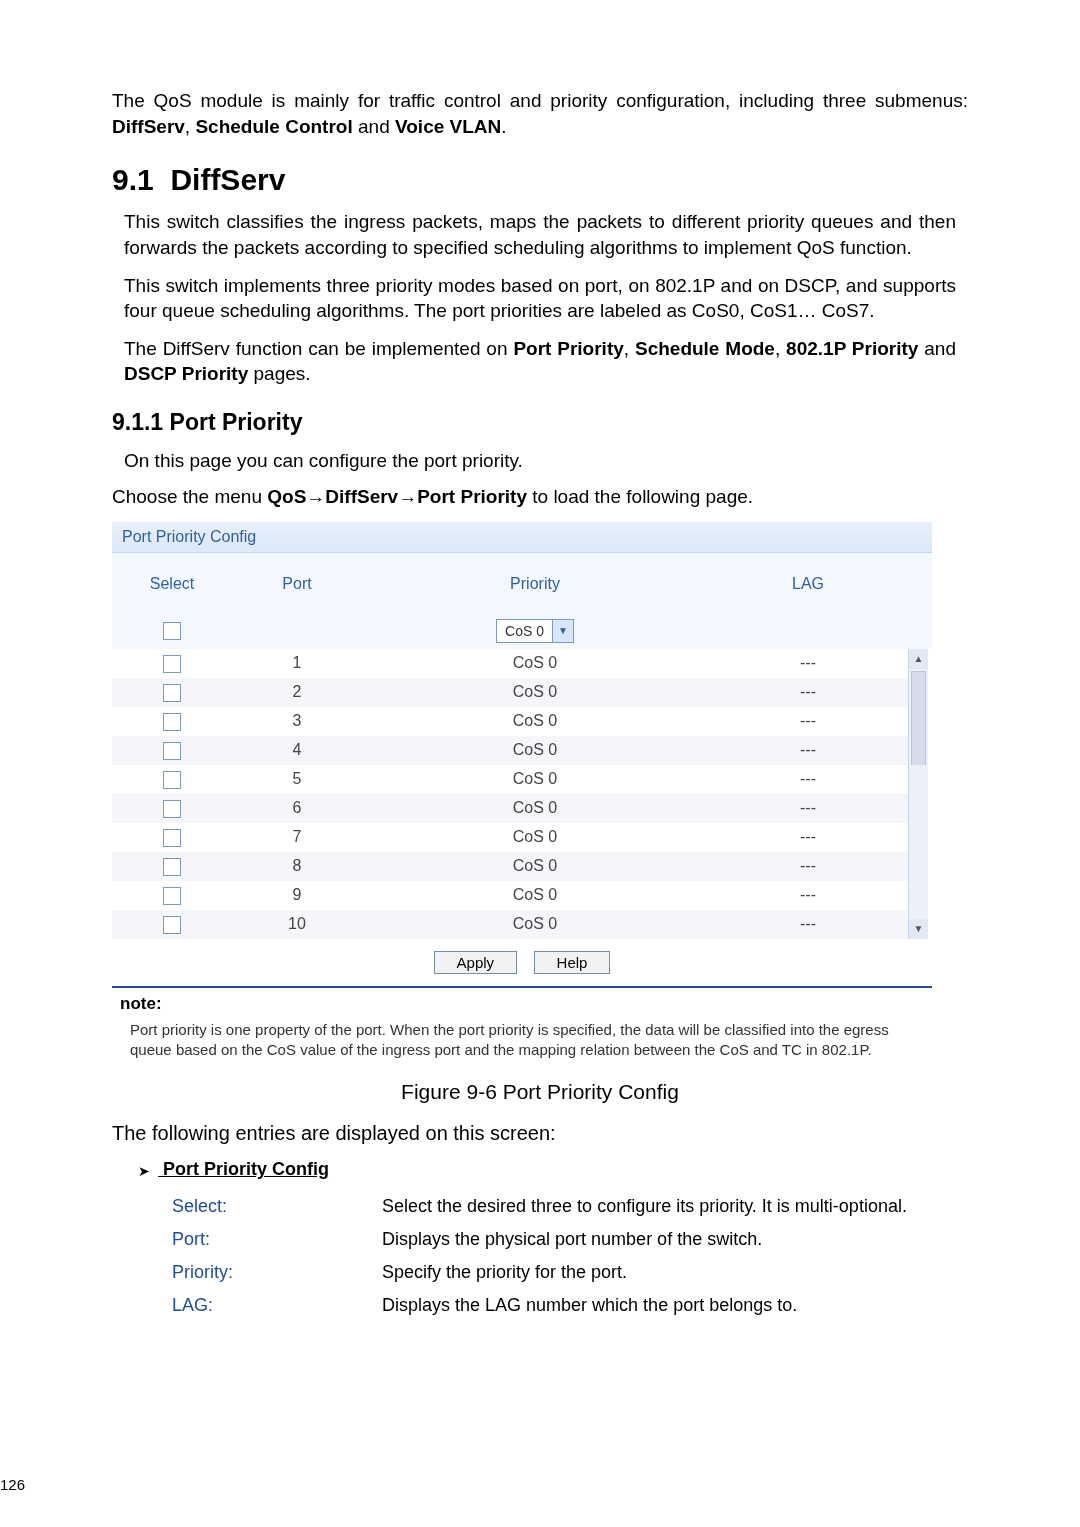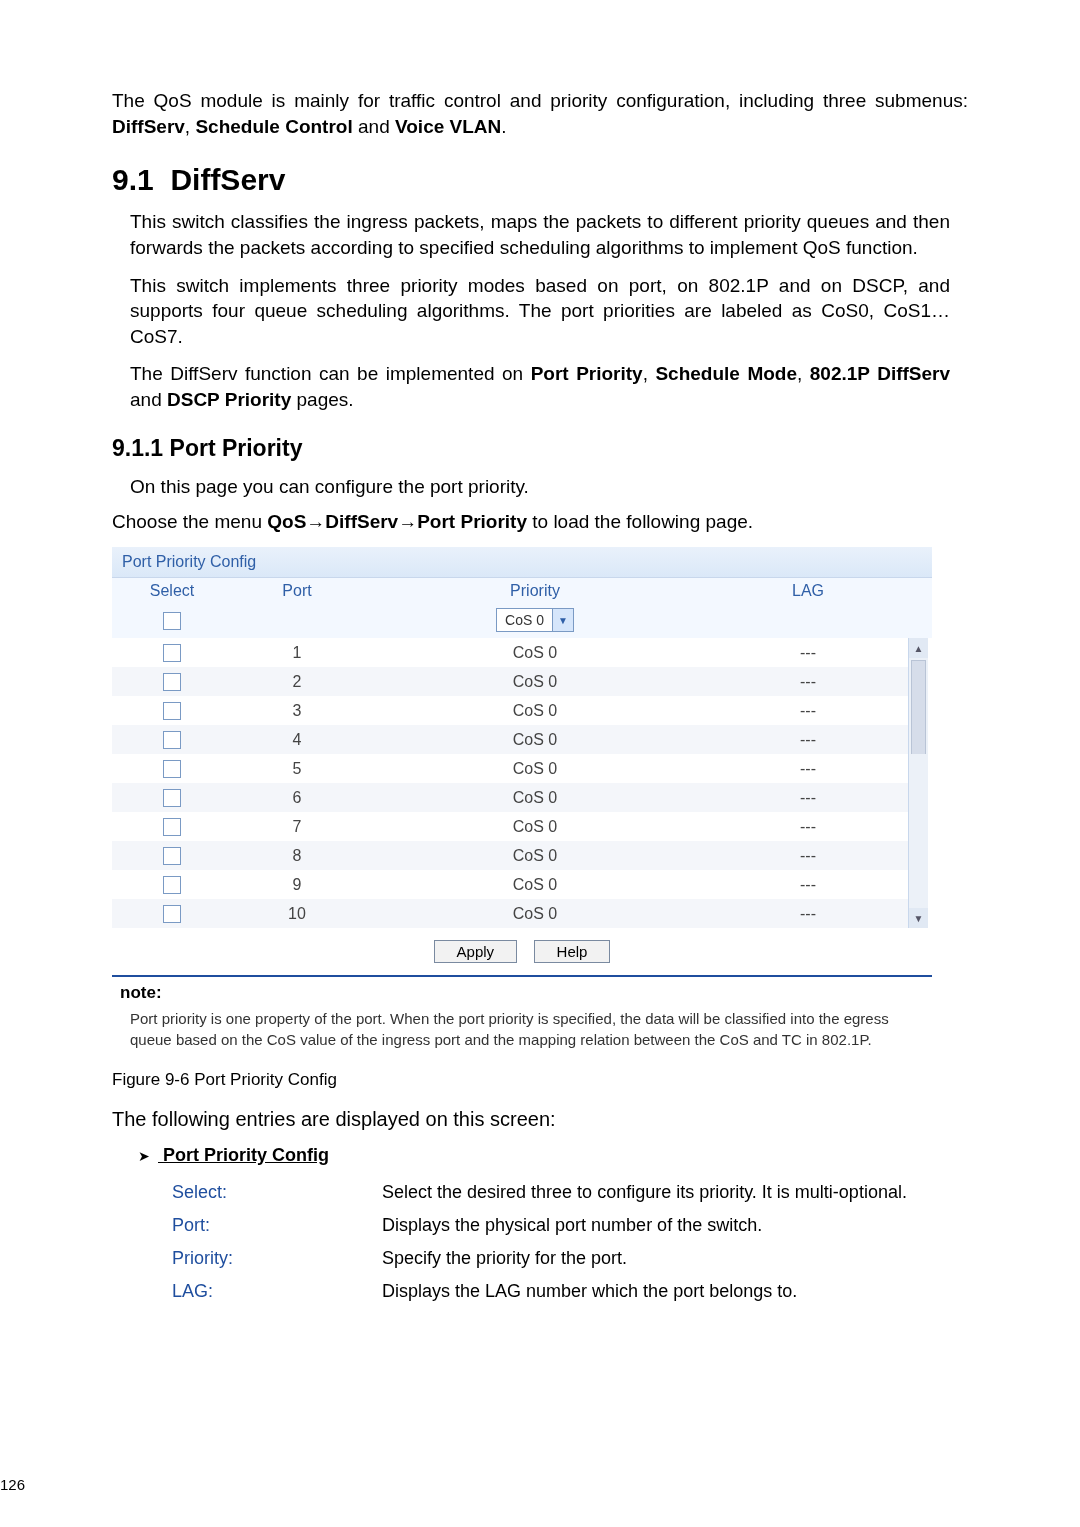--- a/index.html
+++ b/index.html
@@ -27,21 +27,21 @@
   }
   h2.section-title {
     font-size: 30px;
     font-weight: bold;
     margin: 24px 0 12px 0;
   }
   .body-para {
     font-size: 19px;
     line-height: 1.35;
     text-align: justify;
-    margin: 12px 18px;
+    margin: 12px 12px;
   }
   h3.sub-title {
     font-size: 23px;
     font-weight: bold;
     margin: 22px 0 8px 0;
   }
   .menu-line {
     font-size: 19px;
     margin: 10px 0 14px 0;
   }
@@ -62,21 +62,21 @@
   table.config-table {
     width: 100%;
     border-collapse: collapse;
     font-size: 16px;
     color: #333;
   }
   table.config-table thead th {
     background: #f3f8ff;
     color: #2f5fa7;
     font-weight: normal;
-    padding: 4px 4px;
+    padding: 22px 4px;
     text-align: center;
   }
   .col-select { width: 120px; }
   .col-port   { width: 130px; }
   .col-prio   { width: auto; }
   .col-lag    { width: 200px; }
   .col-scroll { width: 24px; }
 
   tr.master-row td {
     background: #f3f8ff;
@@ -183,22 +183,22 @@
     margin: 2px 0 4px 8px;
   }
   .note-body {
     font-size: 15px;
     color: #333;
     margin: 6px 10px 0 18px;
     line-height: 1.35;
   }
 
   .fig-caption {
-    text-align: left;
-    font-size: 17px;
+    text-align: center;
+    font-size: 21px;
     margin: 20px 0 14px 0;
   }
   .entries-line {
     font-size: 20px;
     margin: 18px 0 14px 0;
   }
   .sub-entry-header {
     font-size: 18px;
     margin: 10px 0 10px 26px;
     text-decoration: underline;
@@ -247,21 +247,21 @@
   <h2 class="section-title">
     <span>9.1</span>&nbsp;&nbsp;<span>DiffServ</span>
   </h2>
 
   <p class="body-para">This switch classifies the ingress packets, maps the packets to different priority queues and then forwards the packets according to specified scheduling algorithms to implement QoS function.</p>
   <p class="body-para">This switch implements three priority modes based on port, on 802.1P and on DSCP, and supports four queue scheduling algorithms. The port priorities are labeled as CoS0, CoS1… CoS7.</p>
   <p class="body-para">
     <span>The DiffServ function can be implemented on </span>
     <b>Port Priority</b><span>, </span>
     <b>Schedule Mode</b><span>, </span>
-    <b>802.1P DiffServ</b><span> and </span>
+    <b>802.1P Priority</b><span> and </span>
     <b>DSCP Priority</b><span> pages.</span>
   </p>
 
   <h3 class="sub-title">
     <span>9.1.1</span>&nbsp;<span>Port Priority</span>
   </h3>
 
   <p class="body-para">On this page you can configure the port priority.</p>
 
   <p class="menu-line">

